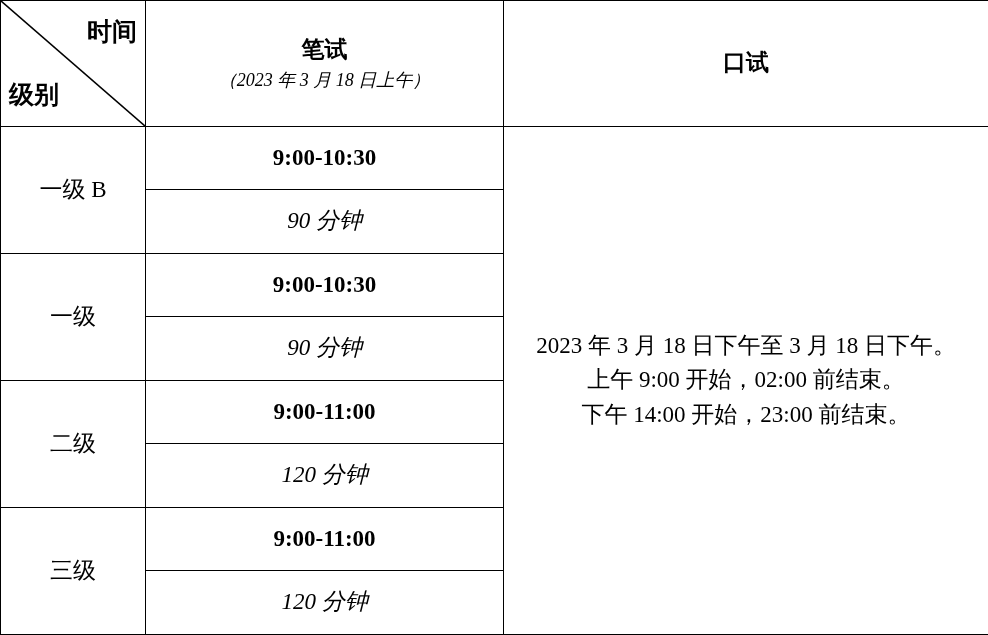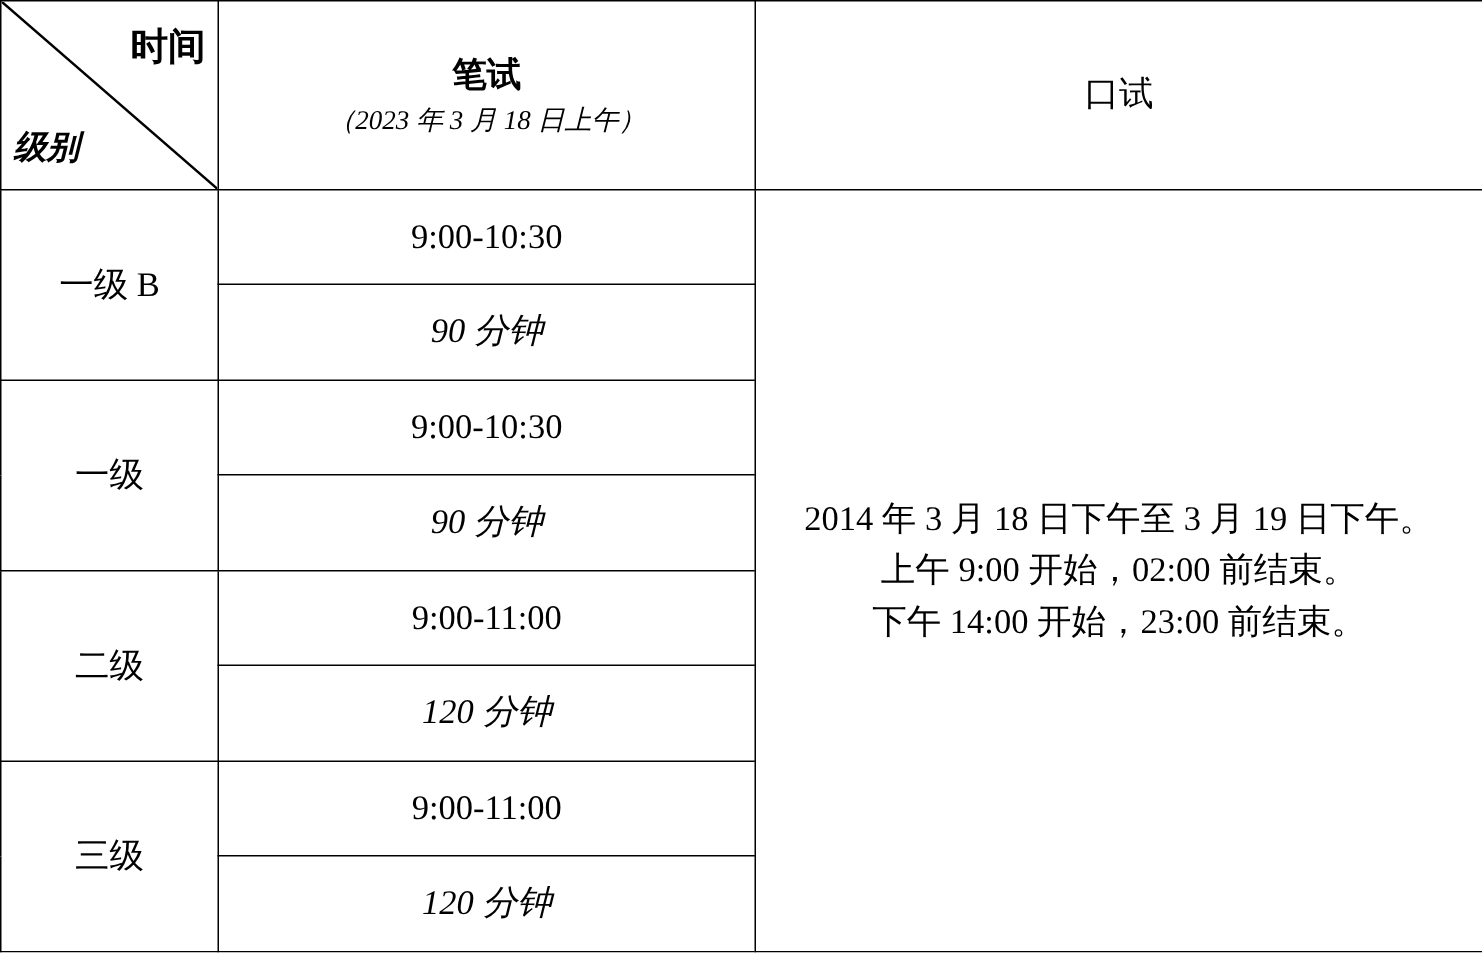--- a/index.html
+++ b/index.html
@@ -51,50 +51,49 @@
     position: absolute;
     top: 12px;
     right: 8px;
     font-size: 25px;
     font-weight: bold;
   }
   .hdr-diag .lbl-level {
     position: absolute;
     bottom: 12px;
     left: 8px;
-    font-size: 22px;
+    font-size: 25px;
     font-weight: bold;
-    font-style: italic;
   }
 
   .hdr-written {
     font-size: 25px;
     font-weight: bold;
     line-height: 1.55;
     padding: 10px 6px;
   }
   .hdr-written .line2 {
     font-weight: normal;
     font-size: 18px;
     display: block;
     font-style: italic;
   }
   .hdr-oral {
     font-size: 25px;
-    font-weight: normal;
+    font-weight: bold;
   }
 
   .level-cell {
     font-size: 25px;
     border-radius: 17px;
   }
   .time-cell {
     height: 62px;
     font-size: 23px;
-    font-weight: normal;
+    font-weight: bold;
   }
   .dur-cell {
     height: 62px;
     font-size: 23px;
     font-style: italic;
   }
 
   .oral-body {
     text-align: left;
     vertical-align: middle;
@@ -128,21 +127,21 @@
         <span>笔试</span>
         <span class="line2">（2023 年 3 月 18 日上午）</span>
       </td>
       <td class="hdr-oral">口试</td>
     </tr>
 
     <tr>
       <td class="level-cell" rowspan="2">一级 B</td>
       <td class="time-cell">9:00-10:30</td>
       <td class="oral-body" rowspan="8">
-        <p>2014 年 3 月 18 日下午至 3 月 19 日下午。</p>
+        <p>2023 年 3 月 18 日下午至 3 月 18 日下午。</p>
         <p>上午 9:00 开始，02:00 前结束。</p>
         <p>下午 14:00 开始，23:00 前结束。</p>
       </td>
     </tr>
     <tr>
       <td class="dur-cell">90 分钟</td>
     </tr>
 
     <tr>
       <td class="level-cell" rowspan="2">一级</td>

